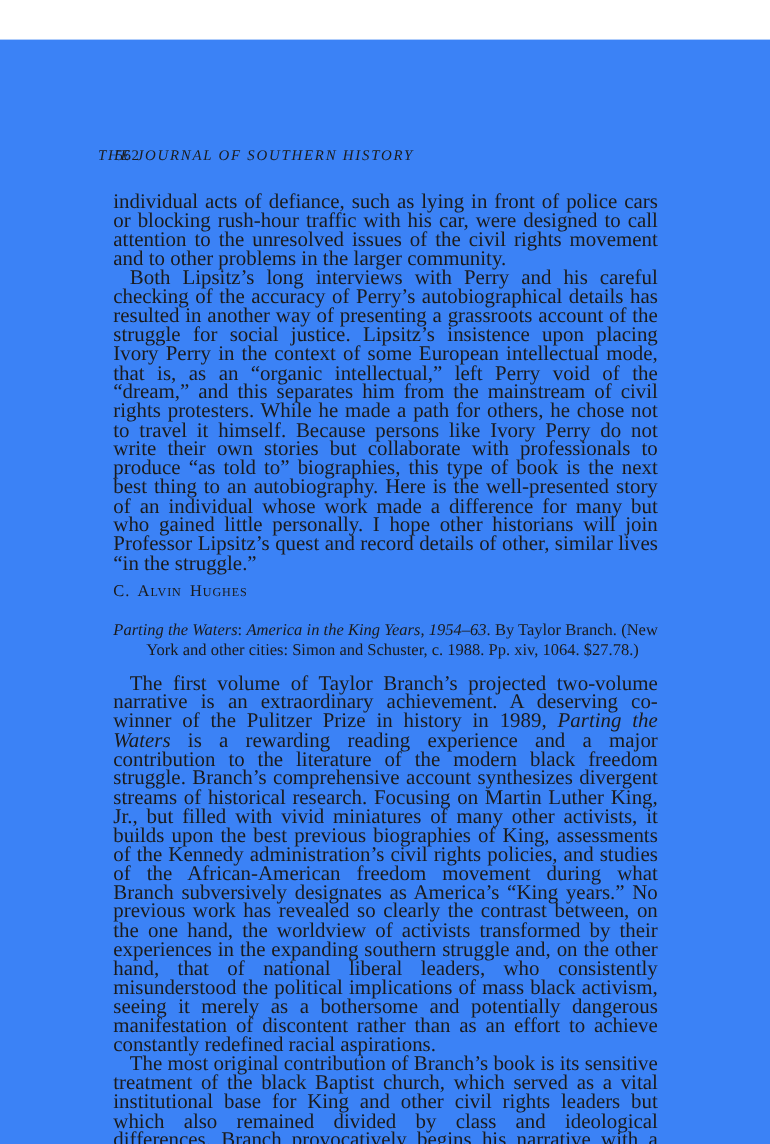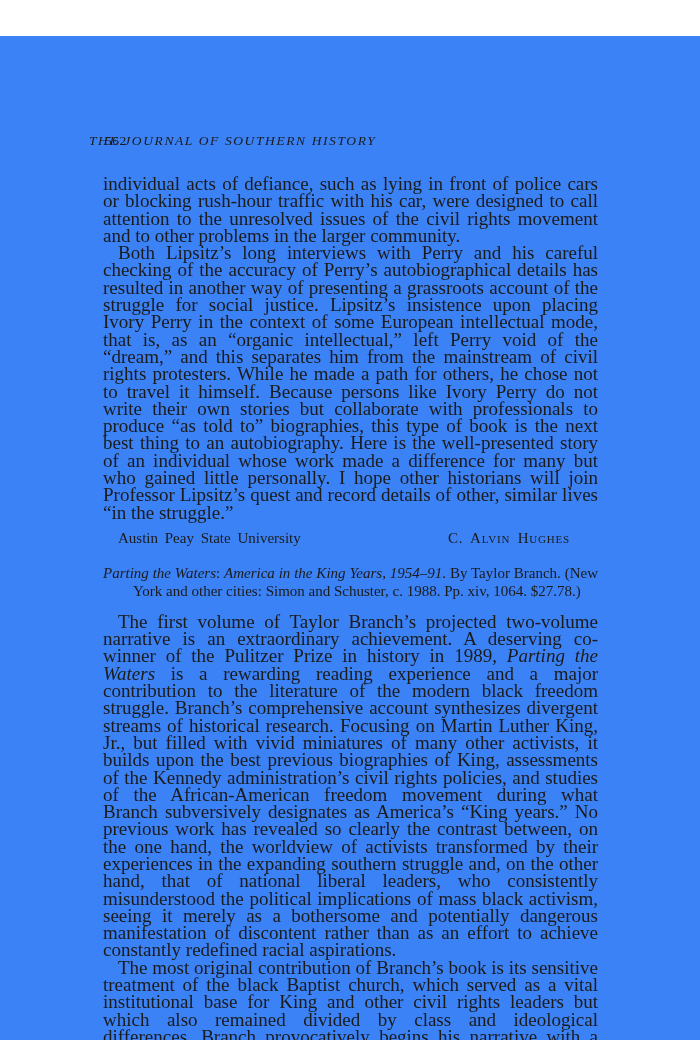--- a/index.html
+++ b/index.html
@@ -90,23 +90,22 @@
 
     <div class="running-head">
       <span class="page-num">562</span>
       <span class="journal-title">THE JOURNAL OF SOUTHERN HISTORY</span>
     </div>
 
     <p class="body"><span>individual acts of defiance, such as lying in front of police cars or blocking rush-hour traffic with his car, were designed to call attention to the unresolved issues of the civil rights movement and to other problems in the larger community.</span></p>
     <p class="body indent"><span>Both Lipsitz’s long interviews with Perry and his careful checking of the accuracy of Perry’s autobiographical details has resulted in another way of presenting a grassroots account of the struggle for social justice. Lipsitz’s insistence upon placing Ivory Perry in the context of some European intellectual mode, that is, as an “organic intellectual,” left Perry void of the “dream,” and this separates him from the mainstream of civil rights protesters. While he made a path for others, he chose not to travel it himself. Because persons like Ivory Perry do not write their own stories but collaborate with professionals to produce “as told to” biographies, this type of book is the next best thing to an autobiography. Here is the well-presented story of an individual whose work made a difference for many but who gained little personally. I hope other historians will join Professor Lipsitz’s quest and record details of other, similar lives “in the struggle.”</span></p>
 
     <div class="signature">
-      <span class="affil">Austin Peay State University</span>
       <span class="reviewer">C. Alvin Hughes</span>
     </div>
 
-    <p class="citation"><em>Parting the Waters</em><span>: </span><em>America in the King Years, 1954–91</em><span>. By Taylor Branch. (New York and other cities: Simon and Schuster, c. 1988. Pp. xiv, 1064. $27.78.)</span></p>
+    <p class="citation"><em>Parting the Waters</em><span>: </span><em>America in the King Years, 1954–63</em><span>. By Taylor Branch. (New York and other cities: Simon and Schuster, c. 1988. Pp. xiv, 1064. $27.78.)</span></p>
 
     <p class="body indent"><span>The first volume of Taylor Branch’s projected two-volume narrative is an extraordinary achievement. A deserving co-winner of the Pulitzer Prize in history in 1989, </span><em>Parting the Waters</em><span> is a rewarding reading experience and a major contribution to the literature of the modern black freedom struggle. Branch’s comprehensive account synthesizes divergent streams of historical research. Focusing on Martin Luther King, Jr., but filled with vivid miniatures of many other activists, it builds upon the best previous biographies of King, assessments of the Kennedy administration’s civil rights policies, and studies of the African-American freedom movement during what Branch subversively designates as America’s “King years.” No previous work has revealed so clearly the contrast between, on the one hand, the worldview of activists transformed by their experiences in the expanding southern struggle and, on the other hand, that of national liberal leaders, who consistently misunderstood the political implications of mass black activism, seeing it merely as a bothersome and potentially dangerous manifestation of discontent rather than as an effort to achieve constantly redefined racial aspirations.</span></p>
     <p class="body indent"><span>The most original contribution of Branch’s book is its sensitive treatment of the black Baptist church, which served as a vital institutional base for King and other civil rights leaders but which also remained divided by class and ideological differences. Branch provocatively begins his narrative with a moving portrayal of Vernon Johns, King’s brilliant, eccentric predecessor at Montgomery’s Dexter Avenue Baptist Church, who was a determined advocate of racial equality and economic cooperatives as well as a testy critic of middle-class pretentiousness. Although Branch overemphasizes Johns’s</span></p>
 
   </div>
 </div>
 
 </body></html>

